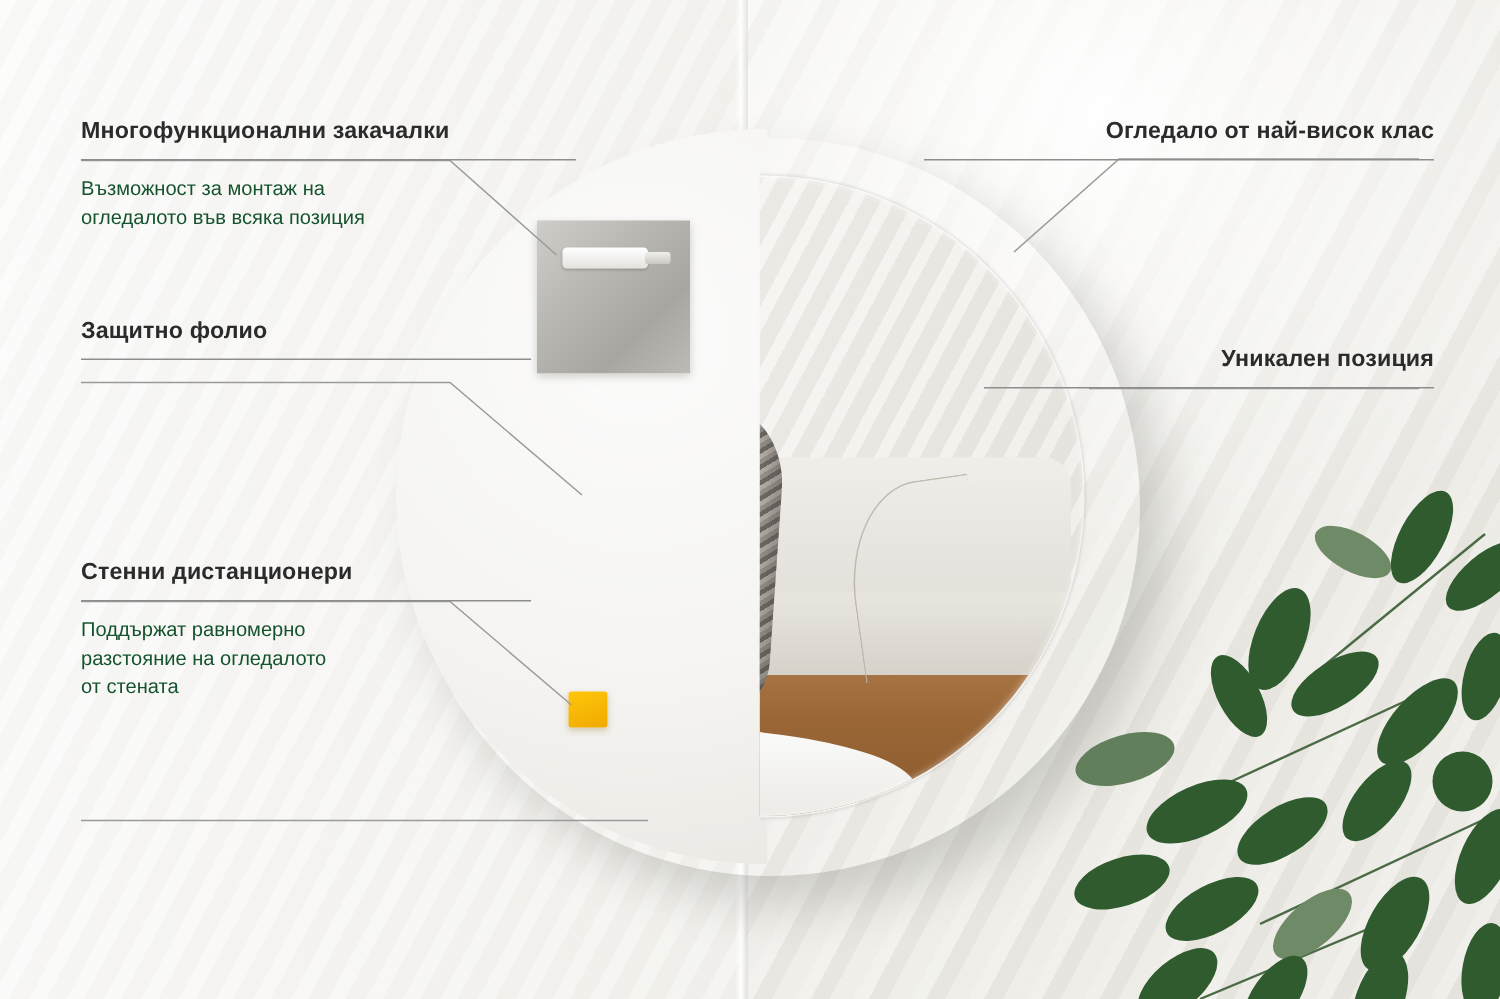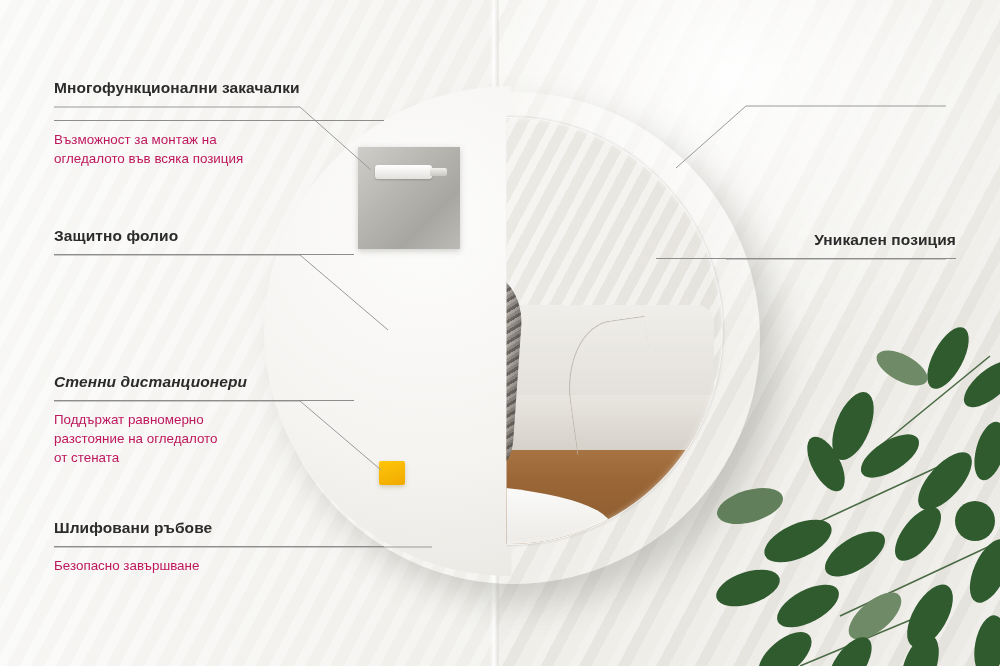--- a/index.html
+++ b/index.html
@@ -134,21 +134,21 @@
         background:linear-gradient(160deg,#ffc60b,#f0a900);border-radius:2px;
         box-shadow:0 2px 4px rgba(120,90,0,.25);}
 
   
   .leaders{position:absolute;inset:0;pointer-events:none;}
 
   
   .callout{position:absolute;}
   .callout h3{margin:0 0 9px 0;font-size:15.5px;font-weight:bold;color:#2b2b2b;
         letter-spacing:.1px;white-space:nowrap;}
-  .callout p{margin:0;font-size:13.4px;line-height:1.42;color:#be185d;font-weight:400;}
+  .callout p{margin:0;font-size:13.4px;line-height:1.42;color:#14532d;font-weight:400;}
   .c-left{left:54px;text-align:left;}
   .c-right{right:44px;text-align:right;}
 
   
   .foliage{position:absolute;right:-10px;bottom:-10px;width:320px;height:360px;}
 </style>
 </head>
 <body>
 
 <div id="stage">
@@ -214,39 +214,36 @@
 
       <path d="M54 547 L432 547"></path>
 
       <path d="M946 106 L746 106 L676 168"></path>
 
       <path d="M946 259 L726 259"></path>
     </g>
   </svg>
 
   <div class="callout c-left" style="top:79px;width:330px;">
-    <h3 style="border-bottom: 1px solid rgb(141, 141, 141); padding-bottom: 23px;">Многофункционални закачалки</h3>
+    <h3 style="border-bottom: 1px solid rgb(141, 141, 141); padding-bottom: 9px;">Многофункционални закачалки</h3>
     <p>Възможност за монтаж на<br>огледалото във всяка позиция</p>
   </div>
 
-  <div class="callout c-left" style="top:227px;width:300px;">
+  <div class="callout c-left" style="top:212px;width:300px;">
     <h3 style="border-bottom: 1px solid rgb(141, 141, 141); padding-bottom: 9px;">Защитно фолио</h3>
   </div>
 
   <div class="callout c-left" style="top:373px;width:300px;">
-    <h3 style="border-bottom: 1px solid rgb(141, 141, 141); padding-bottom: 9px; font-style: italic;">Стенни дистанционери</h3>
+    <h3 style="border-bottom: 1px solid rgb(141, 141, 141); padding-bottom: 9px;">Стенни дистанционери</h3>
     <p>Поддържат равномерно<br>разстояние на огледалото<br>от стената</p>
   </div>
 
-  <div class="callout c-left" style="top:519px;width:330px;">
-    <h3 style="border-bottom: 1px solid rgb(141, 141, 141); padding-bottom: 9px;">Шлифовани ръбове</h3>
-    <p>Безопасно завършване</p>
-  </div>
 
   <div class="callout c-right" style="top:79px;width:340px;">
+    <h3 style="border-bottom: 1px solid rgb(141, 141, 141); padding-bottom: 9px;">Огледало от най-висок клас</h3>
   </div>
 
   <div class="callout c-right" style="top:231px;width:300px;">
     <h3 style="border-bottom: 1px solid rgb(141, 141, 141); padding-bottom: 9px;">Уникален позиция</h3>
   </div>
 
   <svg class="foliage" viewBox="0 0 320 360">
     <g stroke="#4a6b45" stroke-width="1.6" fill="none">
       <path d="M300 40 L190 130 M250 150 L120 210 M300 230 L150 300 M230 300 L110 350"></path>
     </g>

